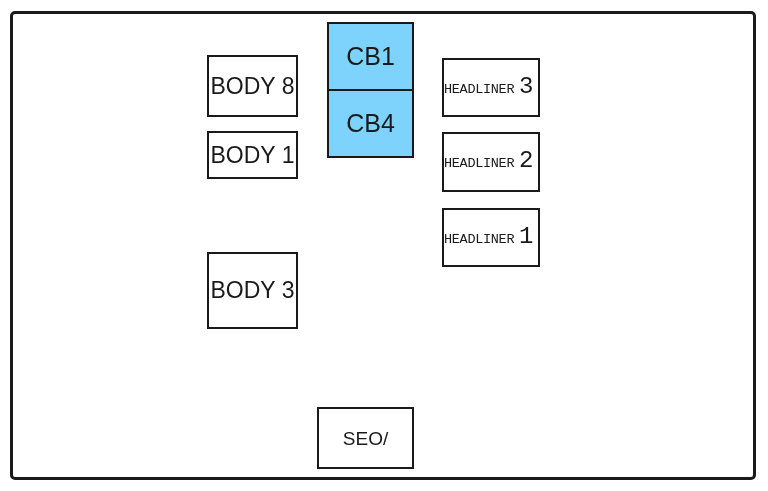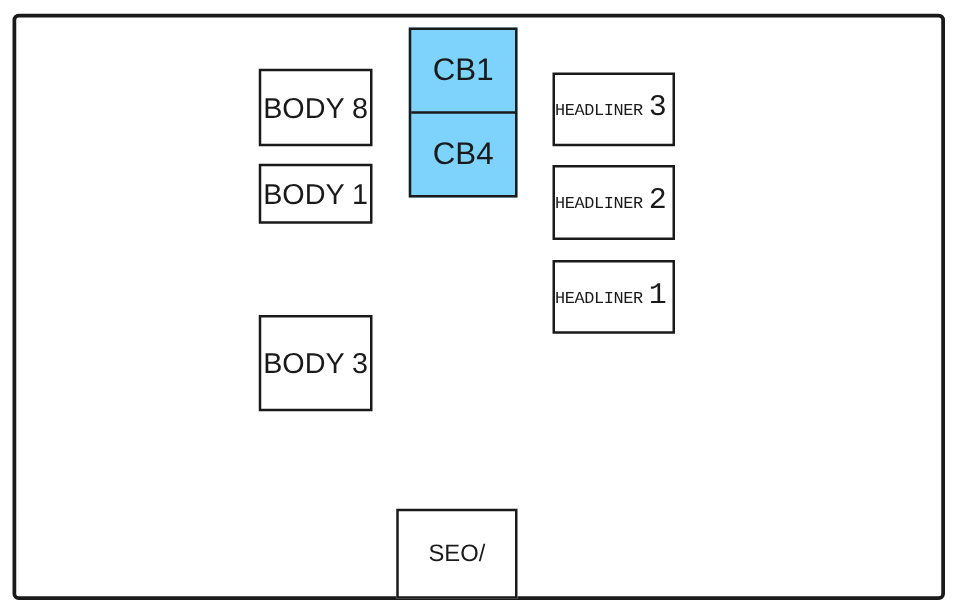--- a/index.html
+++ b/index.html
@@ -92,21 +92,21 @@
     align-items: center;
     justify-content: center;
     font-size: 24px;
     padding-bottom: 3px;
   }
 
   .seo-box {
     left: 317px;
     top: 407px;
     width: 97px;
-    height: 72px;
+    height: 62px;
     flex-direction: column;
     font-size: 19px;
     line-height: 23px;
     text-align: center;
     white-space: nowrap;
   }
 </style>
 </head>
 <body>
 

